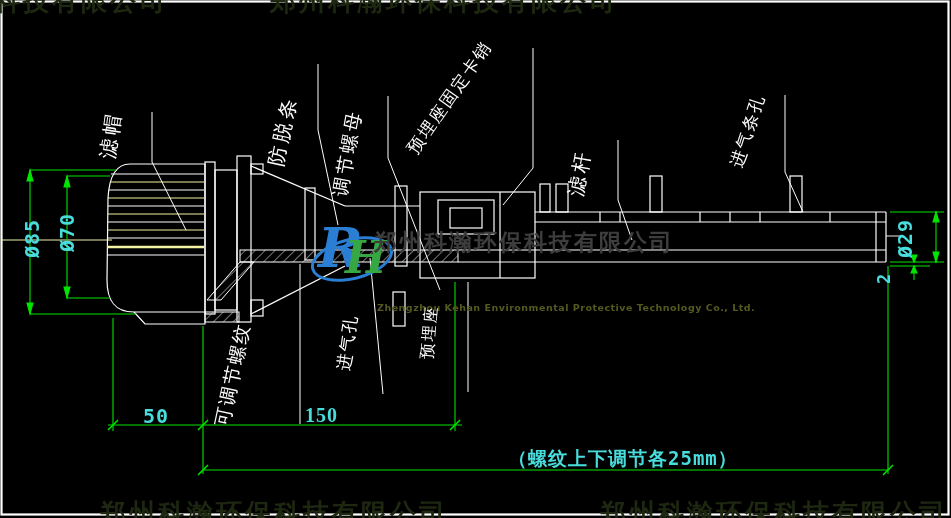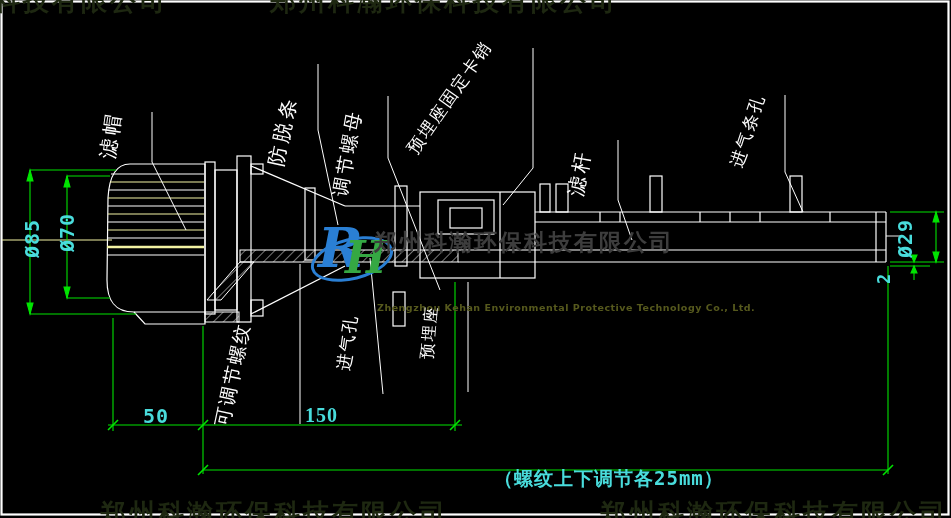--- a/index.html
+++ b/index.html
@@ -172,15 +172,15 @@
   <div class="lbl" style="left:232px;top:406px;font-size:19px;letter-spacing:2px;transform:rotate(-78deg);">可调节螺纹</div>
   <div class="lbl" style="left:354px;top:350px;font-size:17px;letter-spacing:2px;transform:rotate(-82deg);">进气孔</div>
   <div class="lbl" style="left:438px;top:338px;font-size:16px;letter-spacing:2px;transform:rotate(-85deg);">预埋座</div>
 
   <div class="dimtxt vdim" style="left:42px;top:238px;font-size:20px;">Ø85</div>
   <div class="dimtxt vdim" style="left:77px;top:232px;font-size:20px;">Ø70</div>
   <div class="dimtxt" style="left:143px;top:404px;font-size:20px;">50</div>
   <div class="dimtxt" style="left:305px;top:404px;font-size:20px;font-family:Liberation Serif, serif;">150</div>
   <div class="dimtxt vdim" style="left:915px;top:238px;font-size:20px;">Ø29</div>
   <div class="dimtxt vdim" style="left:894px;top:264px;font-size:17px;">2</div>
-  <div class="dimtxt" style="left:494px;top:446px;font-size:19px;letter-spacing:1px;margin-top:20px;">（螺纹上下调节各25mm）</div>
+  <div class="dimtxt" style="left:508px;top:446px;font-size:19px;letter-spacing:1px;">（螺纹上下调节各25mm）</div>
 
 </div>
 
 </body></html>

